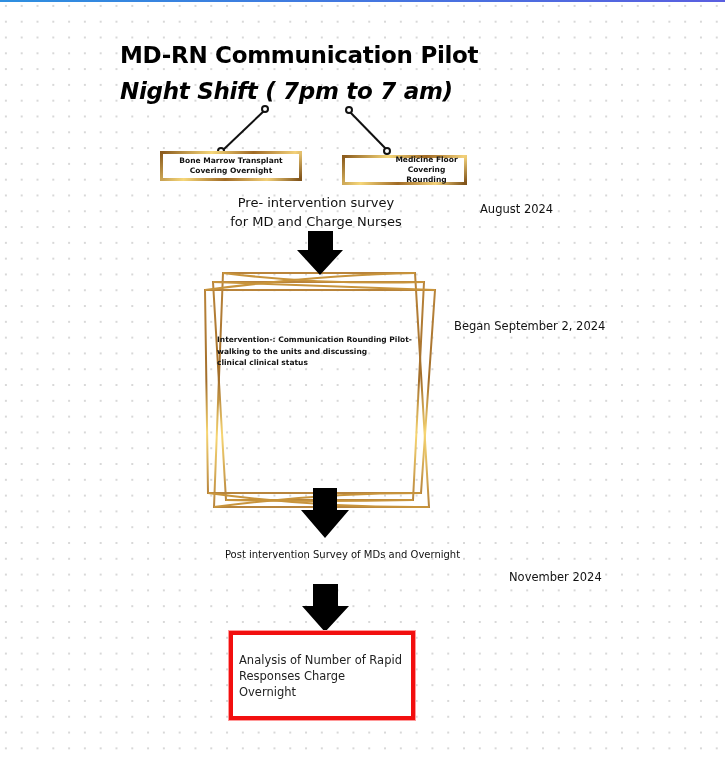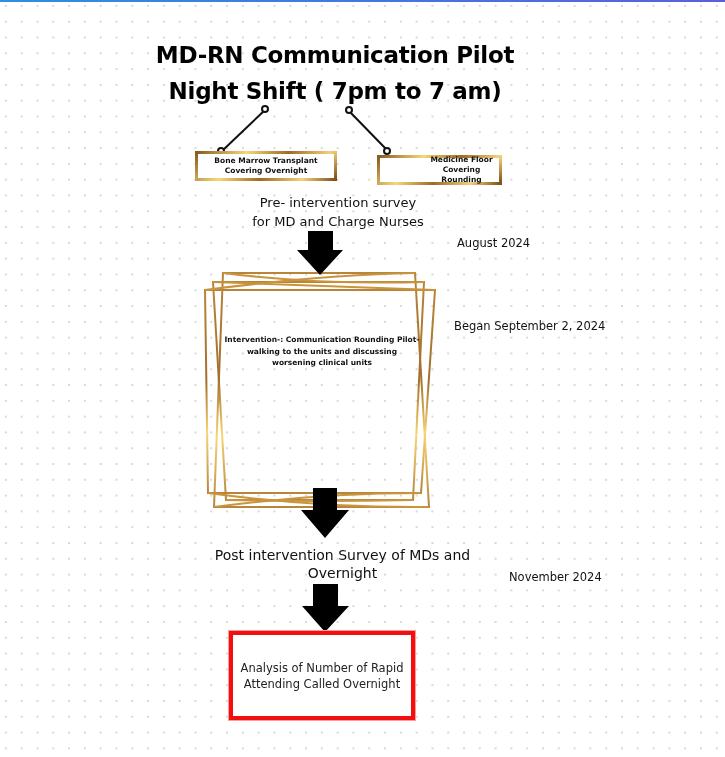--- a/index.html
+++ b/index.html
@@ -6,42 +6,42 @@
   body {
     width:725px; height:757px; position:relative; overflow:hidden;
     background-color:#ffffff;
     background-image: radial-gradient(circle, #d8d8d8 0.9px, transparent 1.1px);
     background-size:15.8px 15.8px;
     background-position:-2px -2px;
     font-family:"Liberation Sans", sans-serif;
   }
   .topbar { position:absolute; left:0; top:0; width:725px; height:2px;
     background:linear-gradient(90deg,#2e8fe0,#5a5fe0); }
-  .title { position:absolute; left:120px; width:430px; text-align:center;
+  .title { position:absolute; left:120px; width:430px; 
     font-family:"DejaVu Sans", sans-serif; font-weight:bold; font-size:23px;
     color:#000; letter-spacing:-0.3px; }
-  .t1 { top:42px; } .t2 { top:78px; }
+  .t1 { top:42px; } .t2 { top:78px;font-style:italic; }
   .gold-box {
     position:absolute; height:30px; box-sizing:border-box;
     border:3px solid; border-image: linear-gradient(135deg,#8a5a1c,#f6d77a 30%,#a06a24 55%,#f3d17a 80%,#7d5018) 1;
     background:#fff; display:flex; align-items:center; justify-content:center;
-    text-align:center; font-family:"DejaVu Sans", sans-serif; font-weight:bold; font-size:7.5px; line-height:10px; color:#111;margin-left:35px;
+    text-align:center; font-family:"DejaVu Sans", sans-serif; font-weight:bold; font-size:7.5px; line-height:10px; color:#111;
   }
   .box-bmt { left:160px; top:151px; width:142px; }
   .box-med { left:342px; top:155px; width:125px;padding-left:44px; }
   .label { position:absolute; color:#111; font-family:"DejaVu Sans", sans-serif; text-align:center; }
-  .pre { left:238px; top:193px; width:200px; font-size:13px; line-height:19px; }
+  .pre { left:216px; top:193px; width:200px; font-size:13px; line-height:19px; }
   .date { position:absolute; font-family:"DejaVu Sans", sans-serif; font-size:11.5px; color:#111; }
-  .d1 { left:457px; top:202px;margin-top:34px; } .d2 { left:454px; top:319px; } .d3 { left:509px; top:570px; }
-  .post { left:185px; top:546px; width:315px; font-size:14px; line-height:18px; }
-  .intv { position:absolute; left:217px; top:334px; width:210px; text-align:center;
+  .d1 { left:480px; top:202px; } .d2 { left:454px; top:319px; } .d3 { left:509px; top:570px; }
+  .post { left:185px; top:546px; width:315px; font-size:10px; line-height:18px; }
+  .intv { position:absolute; left:217px; top:334px; width:210px; 
     font-family:"DejaVu Sans", sans-serif; font-weight:bold; font-size:7.5px; line-height:11.5px; color:#111; }
   .final { position:absolute; left:229px; top:631px; width:186px; height:89px; box-sizing:border-box;
     border:4px solid #f20f0f; box-shadow:0 0 0 1px #ff9a9a; background:#fff;
-    display:flex; align-items:center; justify-content:center; text-align:center;
+    display:flex; align-items:center; justify-content:center; 
     font-family:"DejaVu Sans", sans-serif; font-size:11.5px; line-height:16px; color:#222; padding:0 6px; }
   svg.overlay { position:absolute; left:0; top:0; }
 </style>
 </head>
 <body>
 
 <div class="topbar"></div>
 
 <div class="title t1">MD-RN Communication Pilot</div>
 <div class="title t2">Night Shift ( 7pm to 7 am)</div>
@@ -103,27 +103,27 @@
 
 <div class="label pre">
   <div>Pre- intervention survey</div>
   <div>for MD and  Charge Nurses</div>
 </div>
 <div class="date d1">August 2024</div>
 
 <div class="intv">
   <div>Intervention-: Communication Rounding Pilot-</div>
   <div>walking to the units and discussing</div>
-  <div>worsening clinical units</div>
+  <div>clinical clinical status</div>
 </div>
 <div class="date d2">Began September 2, 2024</div>
 
 <div class="label post">
   <div>Post  intervention Survey of MDs and Overnight</div>
 </div>
 <div class="date d3">November 2024</div>
 
 <div class="final">
   <div>
     <div>Analysis of Number of Rapid</div>
-    <div>Attending Called Overnight</div>
+    <div>Responses Charge Overnight</div>
   </div>
 </div>
 
 </body></html>

